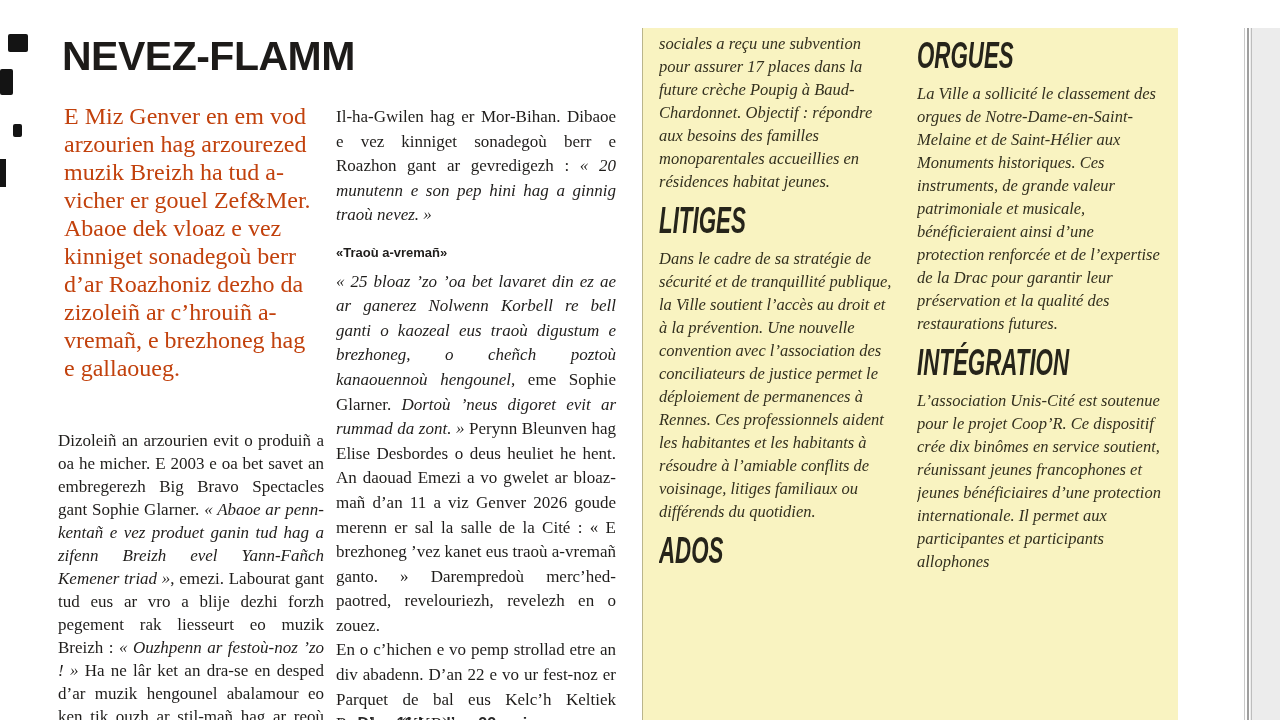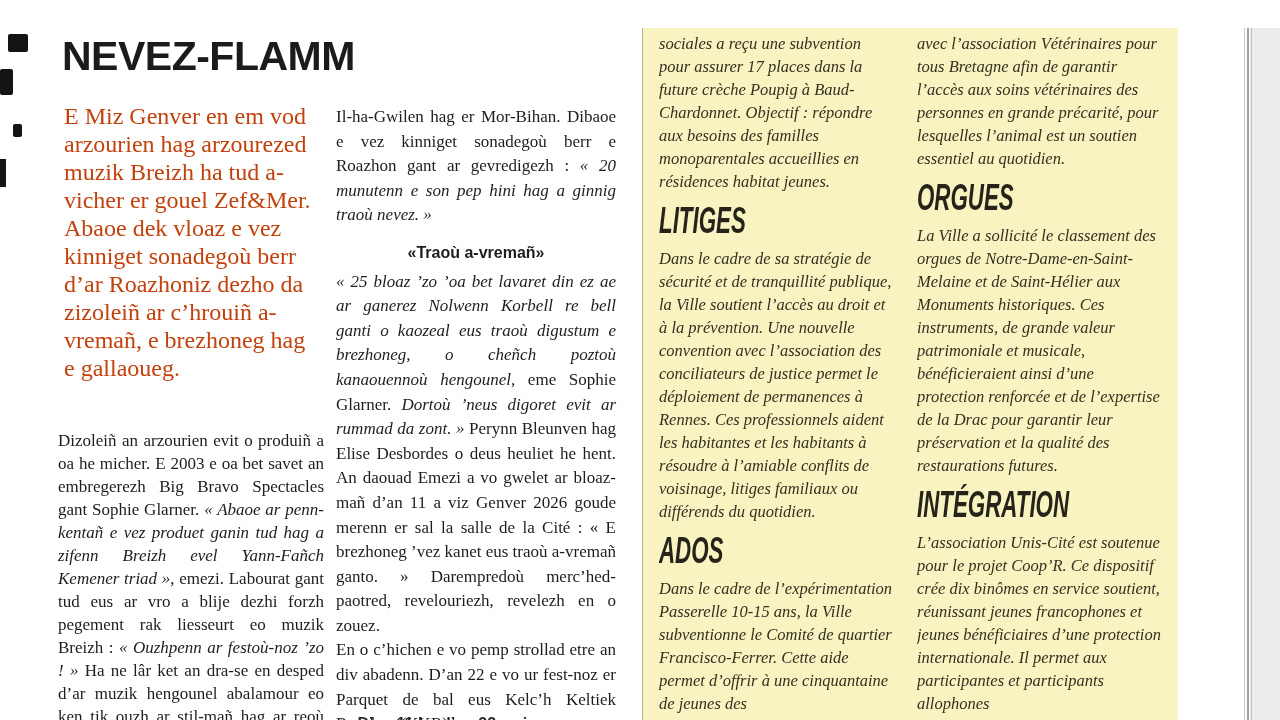--- a/index.html
+++ b/index.html
@@ -16,21 +16,21 @@
   .intro{position:absolute;left:64px;top:74px;width:256px;
          font-size:24px;line-height:28px;color:#c2410c;}
   .col1-body{position:absolute;left:58px;top:401px;width:266px;
              font-size:17px;line-height:23px;text-align:justify;color:#1f1d1b;}
 
   
   .col2{position:absolute;left:336px;top:77px;width:280px;
         font-size:17px;line-height:24.6px;text-align:justify;color:#1f1d1b;}
   .col2 p{margin:0;}
   .subhead{font-family:"Liberation Sans", sans-serif;font-weight:700;
-           font-size:16px;margin:13px 0 4px 0 !important;text-align:center;}
+           font-size:13px;margin:13px 0 4px 0 !important;text-align:left;}
   .italic{font-style:italic;}
   .signature{display:block;text-align:right;font-family:"Liberation Sans", sans-serif;
              font-size:16px;color:#3a3a3a;margin-top:8px;}
   .footer-note{position:absolute;left:338px;top:684px;width:280px;
                font-family:"Liberation Sans", sans-serif;font-weight:700;
                font-size:16px;line-height:23px;color:#2a2a2a;display:flex;}
   .footer-note .arrow{margin-right:6px;}
 
   
   .yellow{position:absolute;left:642px;top:0;width:535px;height:720px;background:#f9f3c1;
@@ -99,25 +99,23 @@
     </span>
   </div>
 
   <div class="yellow">
 
     <div class="ycol ycol-a">
       <p>sociales a reçu une subvention pour assurer 17 places dans la future crèche Poupig à Baud-Chardonnet. Objectif : répondre aux besoins des familles monoparentales accueillies en résidences habitat jeunes.</p>
       <div class="yheading">LITIGES</div>
       <p>Dans le cadre de sa stratégie de sécurité et de tranquillité publique, la Ville soutient l’accès au droit et à la prévention. Une nouvelle convention avec l’association des conciliateurs de justice permet le déploiement de permanences à Rennes. Ces professionnels aident les habitantes et les habitants à résoudre à l’amiable conflits de voisinage, litiges familiaux ou différends du quotidien.</p>
       <div class="yheading">ADOS</div>
-      <p>Dans le cadre de l’expérimentation Passerelle 10-15 ans, la Ville subventionne le Comité de quartier Francisco-Ferrer. Cette aide permet d’offrir à une cinquantaine de jeunes des</p>
     </div>
 
     <div class="ycol ycol-b">
-      <p>avec l’association Vétérinaires pour tous Bretagne afin de garantir l’accès aux soins vétérinaires des personnes en grande précarité, pour lesquelles l’animal est un soutien essentiel au quotidien.</p>
       <div class="yheading">ORGUES</div>
       <p>La Ville a sollicité le classement des orgues de Notre-Dame-en-Saint-Melaine et de Saint-Hélier aux Monuments historiques. Ces instruments, de grande valeur patrimoniale et musicale, bénéficieraient ainsi d’une protection renforcée et de l’expertise de la Drac pour garantir leur préservation et la qualité des restaurations futures.</p>
       <div class="yheading">INTÉGRATION</div>
       <p>L’association Unis-Cité est soutenue pour le projet Coop’R. Ce dispositif crée dix binômes en service soutient, réunissant jeunes francophones et jeunes bénéficiaires d’une protection internationale. Il permet aux participantes et participants allophones</p>
     </div>
 
   </div>
 
   <div class="page-edge">
     <div class="edge-line-1"></div>

